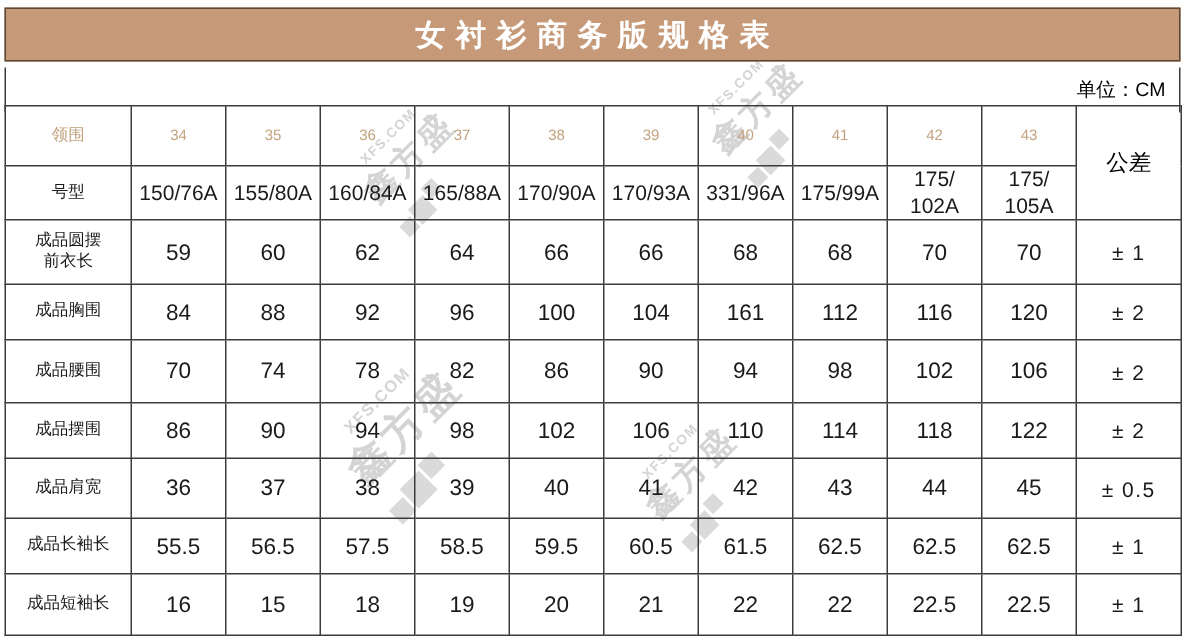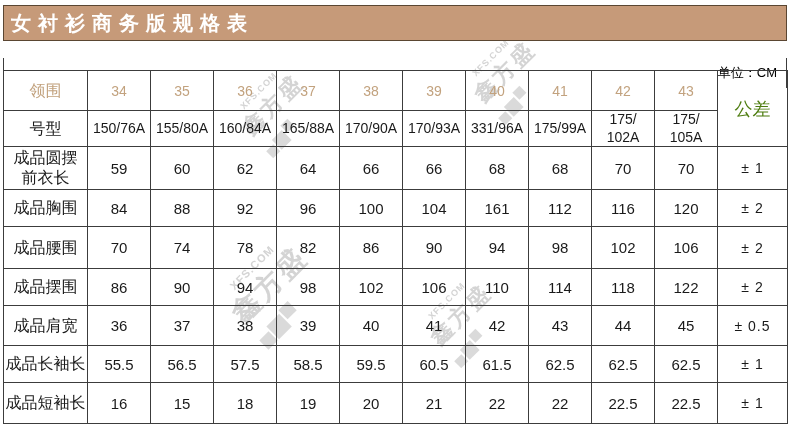--- a/index.html
+++ b/index.html
@@ -13,29 +13,29 @@
   body{
     width:790px;height:427px;position:relative;overflow:hidden;
     background:#ffffff;
     font-family:"Liberation Sans","DejaVu Sans",sans-serif;
     color:#1a1a1a;
   }
   .title-bar{
     position:absolute;left:3px;top:5px;width:784px;height:36px;
     background:var(--header-bg);
     border:1px solid #5a4632;
-    display:flex;align-items:center;
+    display:flex;align-items:center;justify-content:center;
     z-index:2;
   }
   .title-bar .title-text{
     color:#ffffff;font-size:20px;font-weight:bold;
     letter-spacing:7px;padding-left:7px;white-space:nowrap;
   }
   .unit-strip{
-    position:absolute;left:3px;top:58px;width:784px;height:30px;
+    position:absolute;left:3px;top:45px;width:784px;height:30px;
     border-left:1px solid var(--border);
     border-right:1px solid var(--border);
     display:flex;align-items:center;justify-content:flex-end;
     padding-right:9px;
     z-index:2;background:transparent;
   }
   .unit-strip .unit-text{font-size:13px;color:#000;}
   table.spec{
     position:absolute;left:3px;top:70px;width:784px;
     border-collapse:collapse;table-layout:fixed;
@@ -45,24 +45,24 @@
   col.c-data{width:63px;}
   col.c-tol{width:70px;}
   .spec th,.spec td{
     border:1px solid var(--border);
     text-align:center;vertical-align:middle;
     padding:0;font-weight:normal;background:transparent;
   }
   tr.r1{height:40px;} tr.r2{height:35px;} tr.r3{height:43px;margin-top:28px;}
   tr.r4{height:37px;} tr.r5{height:42px;} tr.r6{height:37px;}
   tr.r7{height:40px;} tr.r8{height:37px;} tr.r9{height:41px;}
-  .row-label{font-weight:bold;font-size:16px;white-space:pre-line;line-height:1.25;}
+  .row-label{font-weight:bold;font-size:11px;white-space:pre-line;line-height:1.25;}
   .collar-label{color:var(--collar-text);}
-  .collar-val{color:var(--collar-text);font-size:14px;}
-  .tol-header{font-weight:bold;font-size:18px;color:#4d7c0f;}
+  .collar-val{color:var(--collar-text);font-size:10px;}
+  .tol-header{font-weight:bold;font-size:15px;color:#000000;}
   .size-val{font-size:14px;white-space:pre-line;line-height:1.25;}
   .data-val{font-size:15px;}
   .tol-val{font-size:14px;letter-spacing:1px;}
   
   .wm{
     position:absolute;z-index:1;pointer-events:none;
     transform:rotate(-45deg);
     display:flex;flex-direction:column;align-items:center;
     color:var(--wm);opacity:.85;
   }

